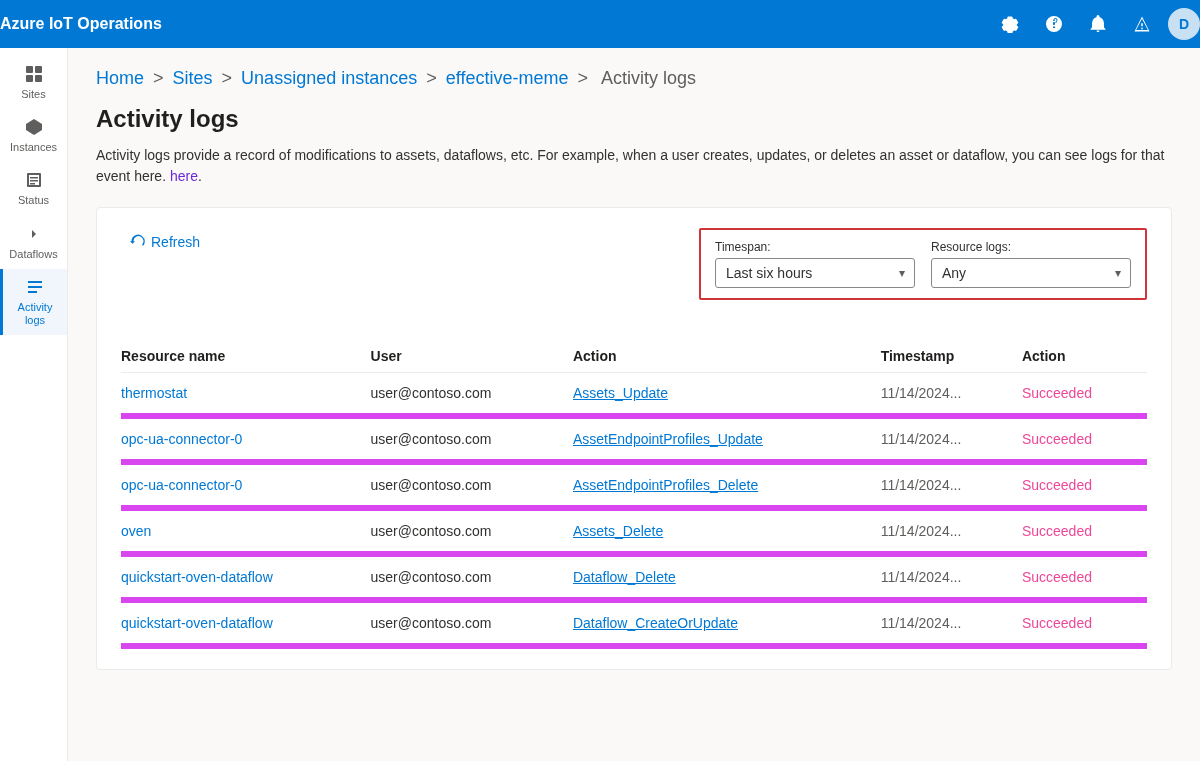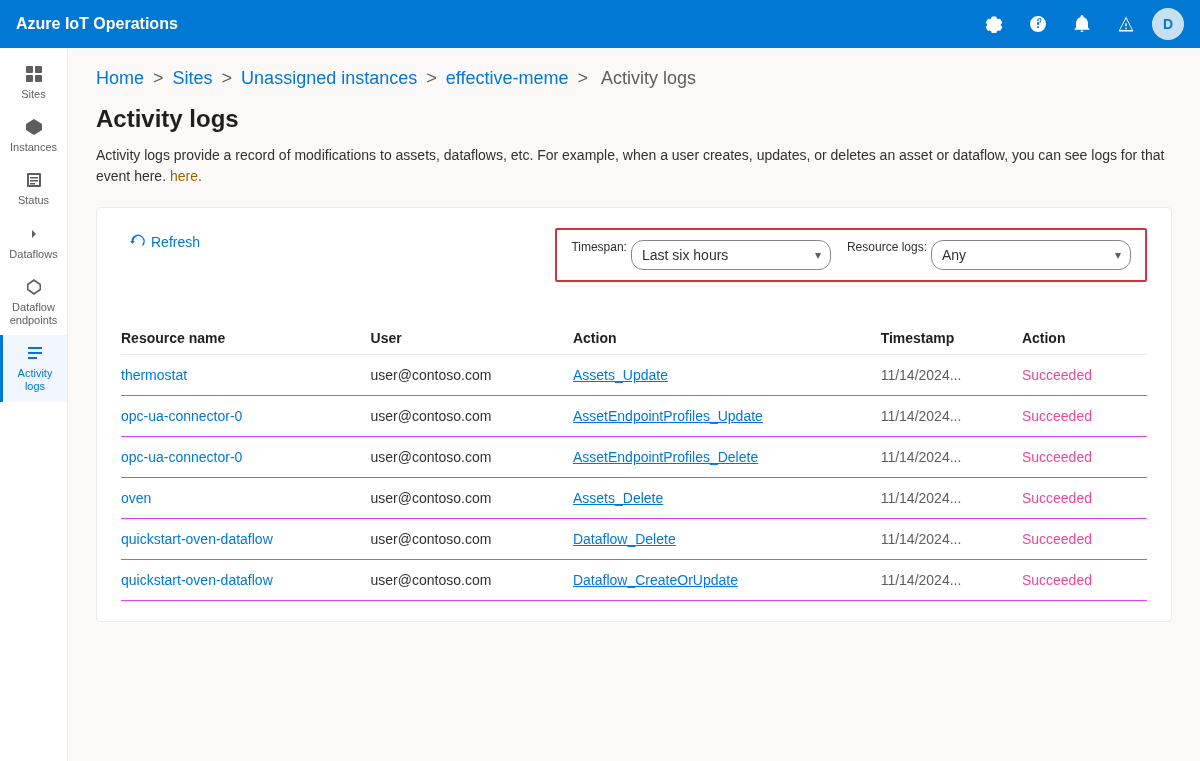--- a/index.html
+++ b/index.html
@@ -5,21 +5,21 @@
     * { box-sizing: border-box; margin: 0; padding: 0; }
     body { font-family: 'Segoe UI', Arial, sans-serif; font-size: 14px; color: #323130; background: #f3f2f1; display: flex; flex-direction: column; height: 100vh; overflow: hidden; }
 
     
     .topnav {
       background: #0078d4;
       color: white;
       height: 48px;
       display: flex;
       align-items: center;
-      padding: 0 16px;
+      padding: 0 0;
       flex-shrink: 0;
       justify-content: space-between;
       gap: 44px;
     }
     .topnav-title {
       font-size: 16px;
       font-weight: 600;
       color: white;
     }
     .topnav-icons {
@@ -118,21 +118,21 @@
     }
 
     
     .page-description {
       font-size: 14px;
       color: #323130;
       margin-bottom: 20px;
       max-width: 1100px;
       line-height: 1.5;
     }
-    .page-description a { color: #a16207; text-decoration: none; }
+    .page-description a { color: #6d28d9; text-decoration: none; }
 
     
     .card {
       background: #fff;
       border: 1px solid #edebe9;
       border-radius: 4px;
       padding: 20px 24px;
       max-width: 1100px;
     }
 
@@ -162,37 +162,37 @@
     .filters-container {
       display: flex;
       gap: 16px;
       align-items: flex-end;
       border: 2px solid #d13438;
       padding: 10px 14px;
       border-radius: 2px;
     }
     .filter-group {
       display: flex;
-      flex-direction: row;
+      flex-direction: column;
       gap: 4px;
     }
     .filter-label {
       font-size: 12px;
       color: #323130;
       font-weight: 500;
     }
     .select-wrapper {
       position: relative;
       display: inline-block;
     }
     .select-wrapper select {
       appearance: none;
       background: #fff;
       border: 1px solid #8a8886;
-      border-radius: 12px;
+      border-radius: 3px;
       padding: 6px 32px 6px 10px;
       font-size: 14px;
       color: #323130;
       cursor: pointer;
       min-width: 200px;
     }
     .select-wrapper .chevron {
       position: absolute;
       right: 10px;
       top: 50%;
@@ -212,21 +212,21 @@
       text-align: left;
       font-weight: 600;
       font-size: 14px;
       color: #201f1e;
       padding: 8px 12px 8px 0;
       border-bottom: 1px solid #edebe9;
     }
     .data-table td {
       padding: 12px 12px 12px 0;
       font-size: 14px;
-      border-bottom: 1px solid #d946ef;
+      border-bottom: 6px solid #d946ef;
       vertical-align: middle;
     }
     .link-text { color: #0078d4; cursor: pointer; text-decoration: none; }
     .action-link { color: #0078d4; }
     .status-succeeded { color: #ec4899; }
     .timestamp { color: #605e5c; }
   </style>
 </head>
 <body>
 
@@ -295,28 +295,20 @@
 
     <div class="sidebar-item">
       <span class="icon">
         <svg width="20" height="20" viewBox="0 0 20 20" fill="currentColor">
           <path d="M2 10h6M12 10h6M8 6l4 4-4 4"></path>
         </svg>
       </span>
       <span class="label">Dataflows</span>
     </div>
 
-    <div class="sidebar-item">
-      <span class="icon">
-        <svg width="20" height="20" viewBox="0 0 20 20" fill="currentColor">
-          <path d="M10 2L3 7v6l7 5 7-5V7l-7-5zm0 2.3L15.5 8v4L10 15.7 4.5 12V8L10 4.3z"></path>
-        </svg>
-      </span>
-      <span class="label">Dataflow endpoints</span>
-    </div>
 
     <div class="sidebar-item active">
       <span class="icon">
         <svg width="20" height="20" viewBox="0 0 20 20" fill="currentColor">
           <path d="M3 4h14v2H3V4zm0 5h14v2H3V9zm0 5h9v2H3v-2z"></path>
         </svg>
       </span>
       <span class="label">Activity logs</span>
     </div>
 

